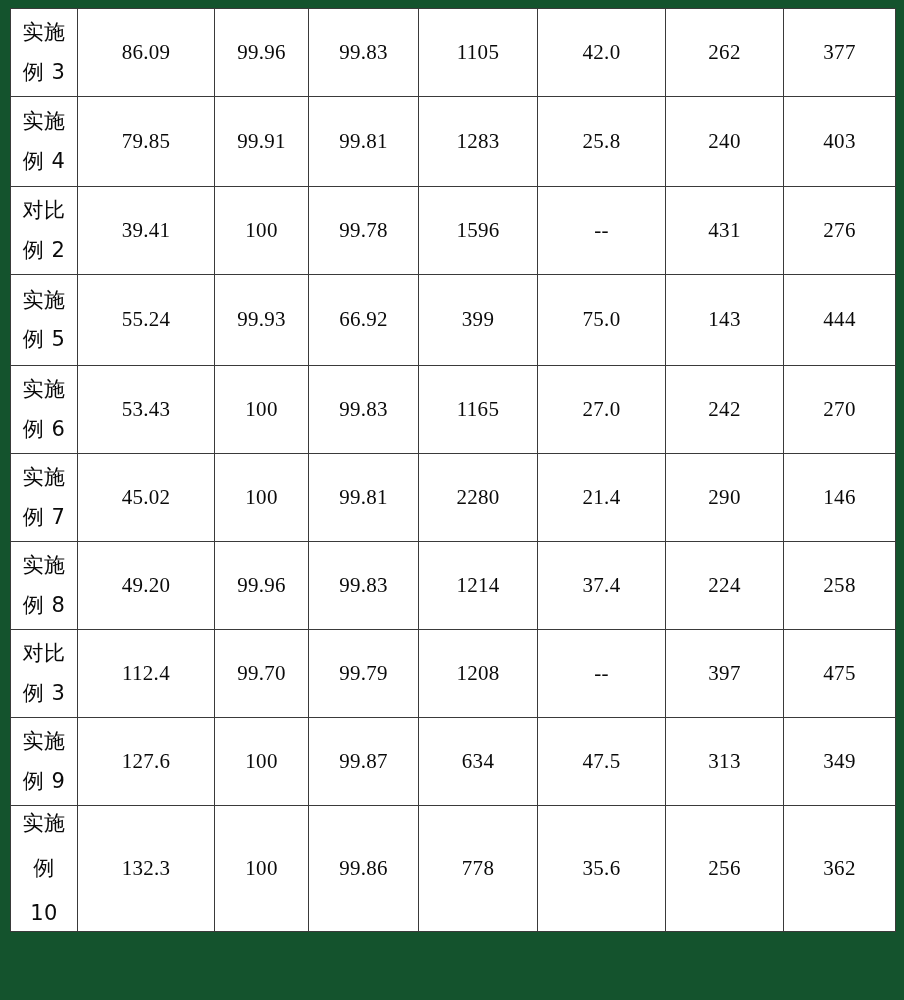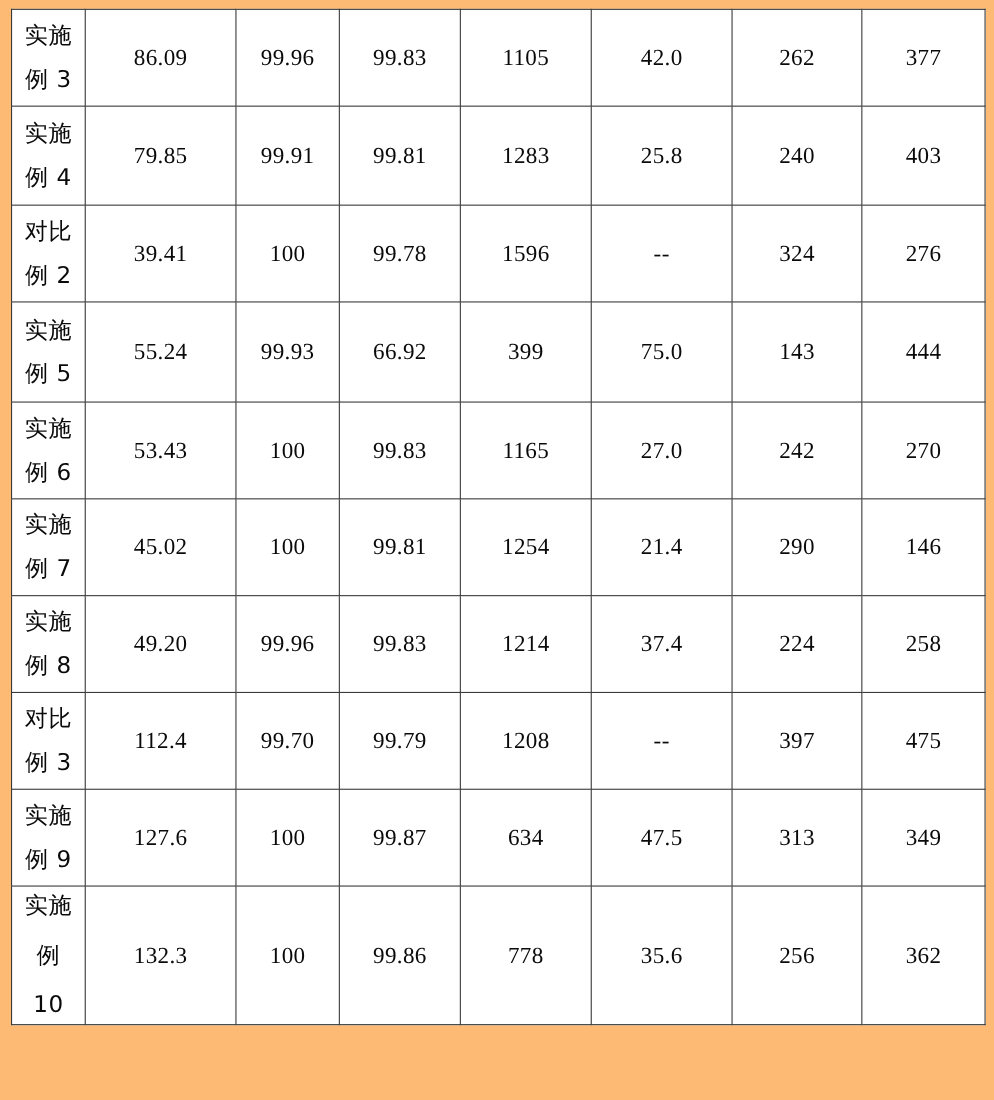--- a/index.html
+++ b/index.html
@@ -12,21 +12,21 @@
     height: 1000px;
     font-family: "Liberation Serif", "DejaVu Serif", serif;
     color: #000000;
     overflow: hidden;
   }
 
   .sheet {
     position: relative;
     width: 904px;
     height: 1000px;
-    background: #fdba74;
+    background: #14532d;
   }
 
   table.data-table {
     position: absolute;
     left: 10px;
     top: 8px;
     width: 885px;
     border-collapse: collapse;
     table-layout: fixed;
     background: #ffffff;
@@ -131,21 +131,21 @@
       <tr class="r-h95">
         <td class="label-cell">
           <span class="lbl-line">对比</span>
           <span class="lbl-line">例 2</span>
         </td>
         <td class="value-cell">39.41</td>
         <td class="value-cell">100</td>
         <td class="value-cell">99.78</td>
         <td class="value-cell">1596</td>
         <td class="value-cell">--</td>
-        <td class="value-cell">324</td>
+        <td class="value-cell">431</td>
         <td class="value-cell">276</td>
       </tr>
 
       <tr class="r-h98">
         <td class="label-cell">
           <span class="lbl-line">实施</span>
           <span class="lbl-line">例 5</span>
         </td>
         <td class="value-cell">55.24</td>
         <td class="value-cell">99.93</td>
@@ -171,21 +171,21 @@
       </tr>
 
       <tr class="r-h95">
         <td class="label-cell">
           <span class="lbl-line">实施</span>
           <span class="lbl-line">例 7</span>
         </td>
         <td class="value-cell">45.02</td>
         <td class="value-cell">100</td>
         <td class="value-cell">99.81</td>
-        <td class="value-cell">1254</td>
+        <td class="value-cell">2280</td>
         <td class="value-cell">21.4</td>
         <td class="value-cell">290</td>
         <td class="value-cell">146</td>
       </tr>
 
       <tr class="r-h95">
         <td class="label-cell">
           <span class="lbl-line">实施</span>
           <span class="lbl-line">例 8</span>
         </td>

